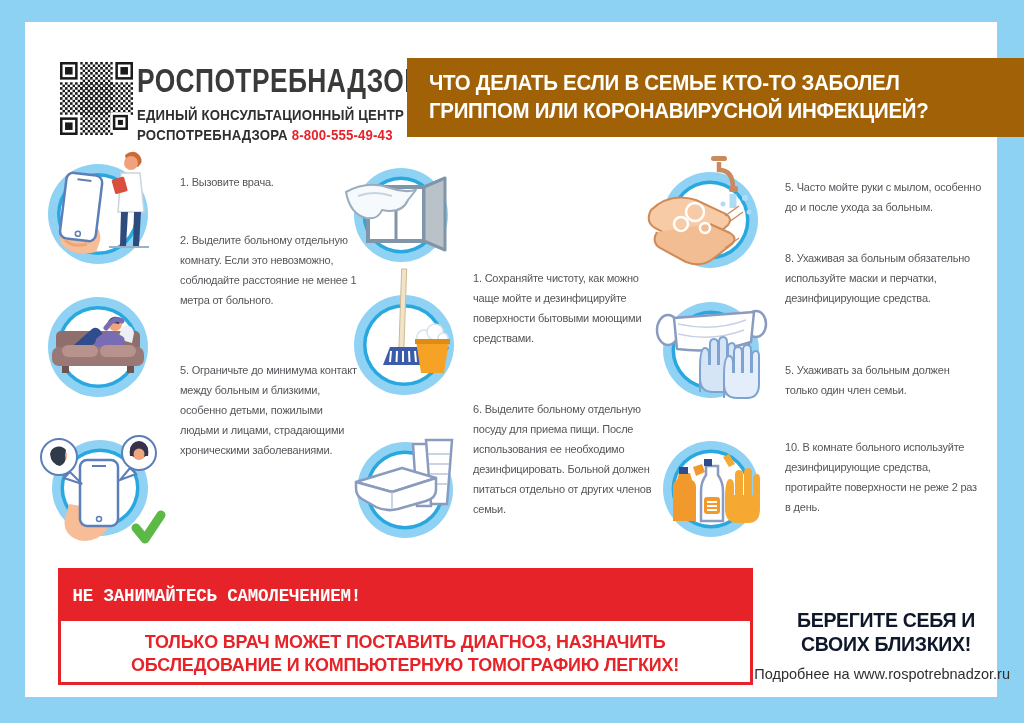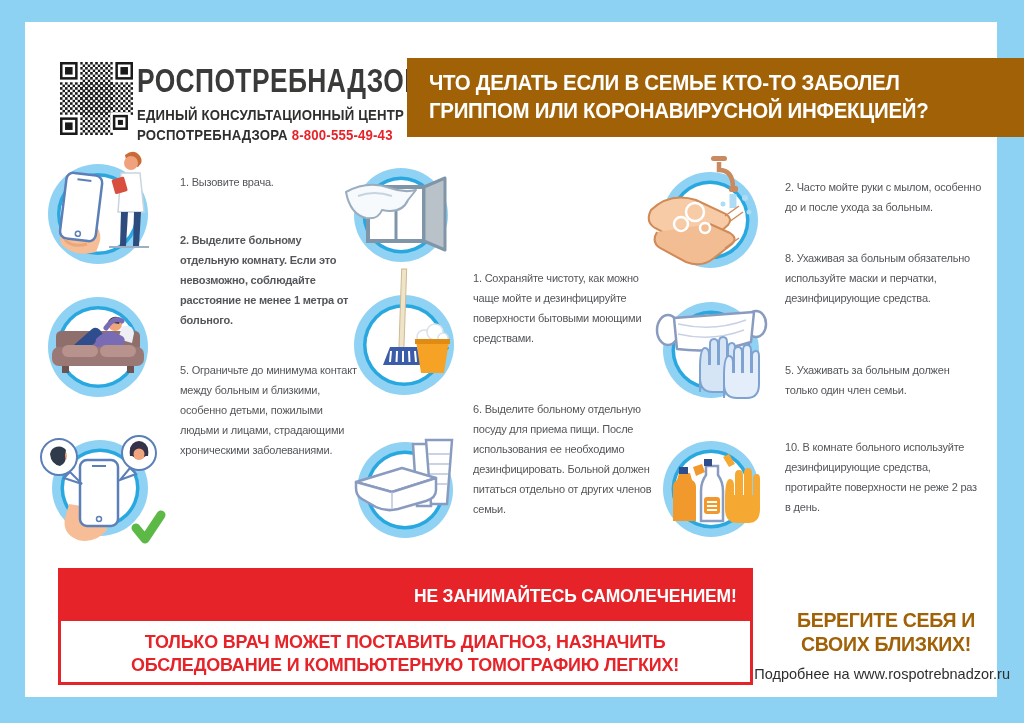--- a/index.html
+++ b/index.html
@@ -23,27 +23,27 @@
     transform:scaleX(.93);transform-origin:0 0;}
   
   .item{font-size:11px;line-height:20px;color:#54565A;letter-spacing:-0.2px;}
   .c1{left:155px;width:180px;}
   .c2{left:448px;width:183px;}
   .c3{left:760px;width:200px;}
   
   .warn-box{left:33px;top:546px;width:695px;height:117px;background:#fff;
     border:3px solid #E62329;box-sizing:border-box;}
   .warn-head{position:absolute;left:-1px;top:-1px;width:691px;height:51px;background:#E62329;
-    display:flex;align-items:center;justify-content:flex-end;}
+    display:flex;align-items:center;justify-content:flex-start;font-family:Liberation Mono, monospace;}
   .warn-head span{color:#fff;font-size:19px;font-weight:bold;letter-spacing:-0.2px;
     transform:scaleX(.92);}
   .warn-body{position:absolute;left:24px;top:59px;width:640px;text-align:center;
     color:#E62329;font-size:18.5px;font-weight:bold;line-height:23px;letter-spacing:-0.2px;
     transform:scaleX(.97);transform-origin:50% 0;}
-  .slogan{left:745px;top:586px;width:232px;text-align:center;color:#a16207;
+  .slogan{left:745px;top:586px;width:232px;text-align:center;color:#0f172a;
     font-size:19.5px;font-weight:bold;line-height:24px;letter-spacing:-0.3px;}
   .more-info{left:723px;top:644px;width:262px;text-align:right;color:#2E2E2D;font-size:14.5px;}
   svg{display:block;}
 </style>
 </head>
 <body>
 
 <div class="page">
 
   <svg class="abs qr" viewBox="0 0 29 29" aria-hidden="true">
@@ -251,27 +251,27 @@
     <g stroke="#fff" stroke-width="2">
         <line x1="62" y1="79" x2="72" y2="79"></line>
         <line x1="62" y1="83" x2="72" y2="83"></line>
         <line x1="62" y1="87" x2="72" y2="87"></line>
       </g>
     <path d="M80 100 l0 -24 q0 -20 5 -20 q4 0 4 7 l0 9 1 0 0 -20 q0 -5 4 -5 t4 5 l0 20 1 0 0 -22 q0 -5 4 -5 t4 5 l0 22 1 0 0 -16 q0 -5 4 -5 q3 0 3 5 l0 30 q0 14 -12 14 l-10 0 q-13 0 -13 -14z" fill="#F5A832"></path>
     <path d="M84 44 l-6 -10 6 -3 6 10z" fill="#F5A832"></path>
   </svg>
 
   <div class="abs item c1" style="top:150px;">1. Вызовите врача.</div>
-  <div class="abs item c1" style="top:208px;font-weight:bold;">2. Выделите больному отдельную комнату. Если это невозможно, соблюдайте расстояние не менее 1 метра от больного.</div>
+  <div class="abs item c1" style="top:208px;">2. Выделите больному отдельную комнату. Если это невозможно, соблюдайте расстояние не менее 1 метра от больного.</div>
   <div class="abs item c1" style="top:338px;">5. Ограничьте до минимума контакт между больным и близкими, особенно детьми, пожилыми людьми и лицами, страдающими хроническими заболеваниями.</div>
 
   <div class="abs item c2" style="top:246px;">1. Сохраняйте чистоту, как можно чаще мойте и дезинфицируйте поверхности бытовыми моющими средствами.</div>
   <div class="abs item c2" style="top:377px;">6. Выделите больному отдельную посуду для приема пищи. После использования ее необходимо дезинфицировать. Больной должен питаться отдельно от других членов семьи.</div>
 
-  <div class="abs item c3" style="top:155px;">2. Часто мойте руки с мылом, особенно до и после ухода за больным.</div>
+  <div class="abs item c3" style="top:155px;">5. Часто мойте руки с мылом, особенно до и после ухода за больным.</div>
   <div class="abs item c3" style="top:226px;">8. Ухаживая за больным обязательно используйте маски и перчатки, дезинфицирующие средства.</div>
   <div class="abs item c3" style="top:338px;">5. Ухаживать за больным должен только один член семьи.</div>
   <div class="abs item c3" style="top:415px;">10. В комнате больного используйте дезинфицирующие средства, протирайте поверхности не реже 2 раз в день.</div>
 
   <div class="abs warn-box">
     <div class="warn-head">
       <span>НЕ ЗАНИМАЙТЕСЬ САМОЛЕЧЕНИЕМ!</span>
     </div>
     <div class="warn-body">ТОЛЬКО ВРАЧ МОЖЕТ ПОСТАВИТЬ ДИАГНОЗ, НАЗНАЧИТЬ ОБСЛЕДОВАНИЕ И КОМПЬЮТЕРНУЮ ТОМОГРАФИЮ ЛЕГКИХ!</div>
   </div>

